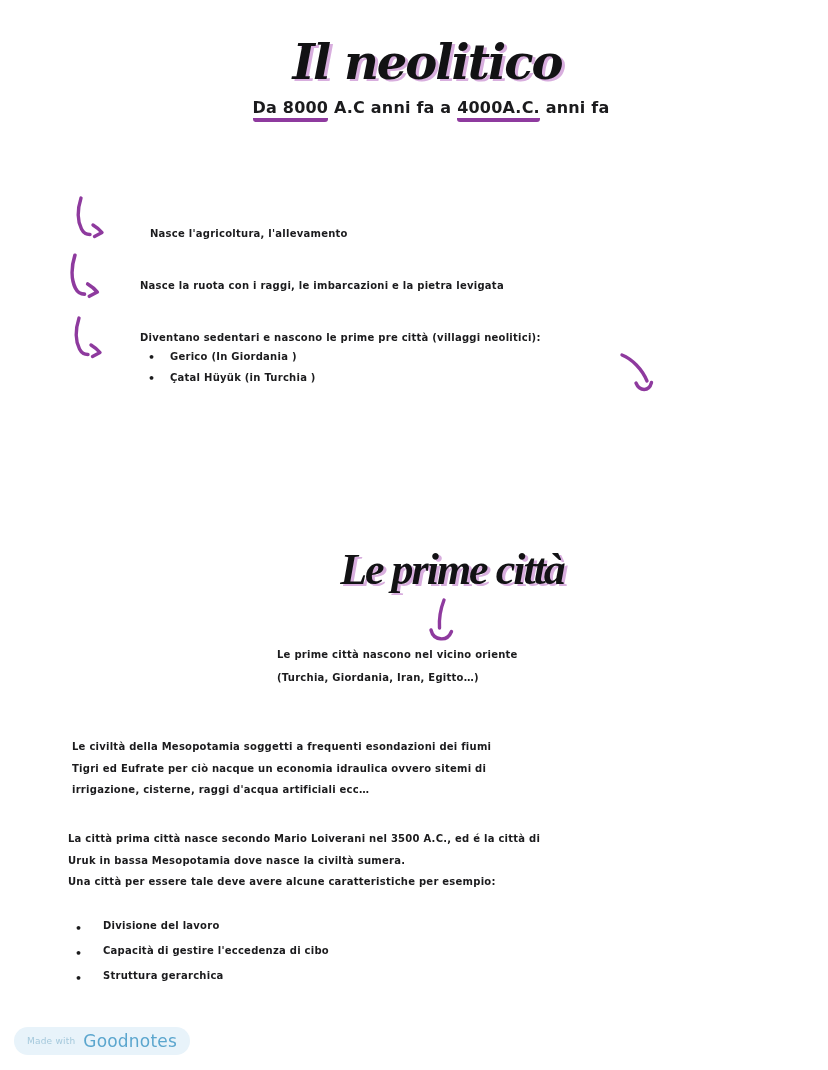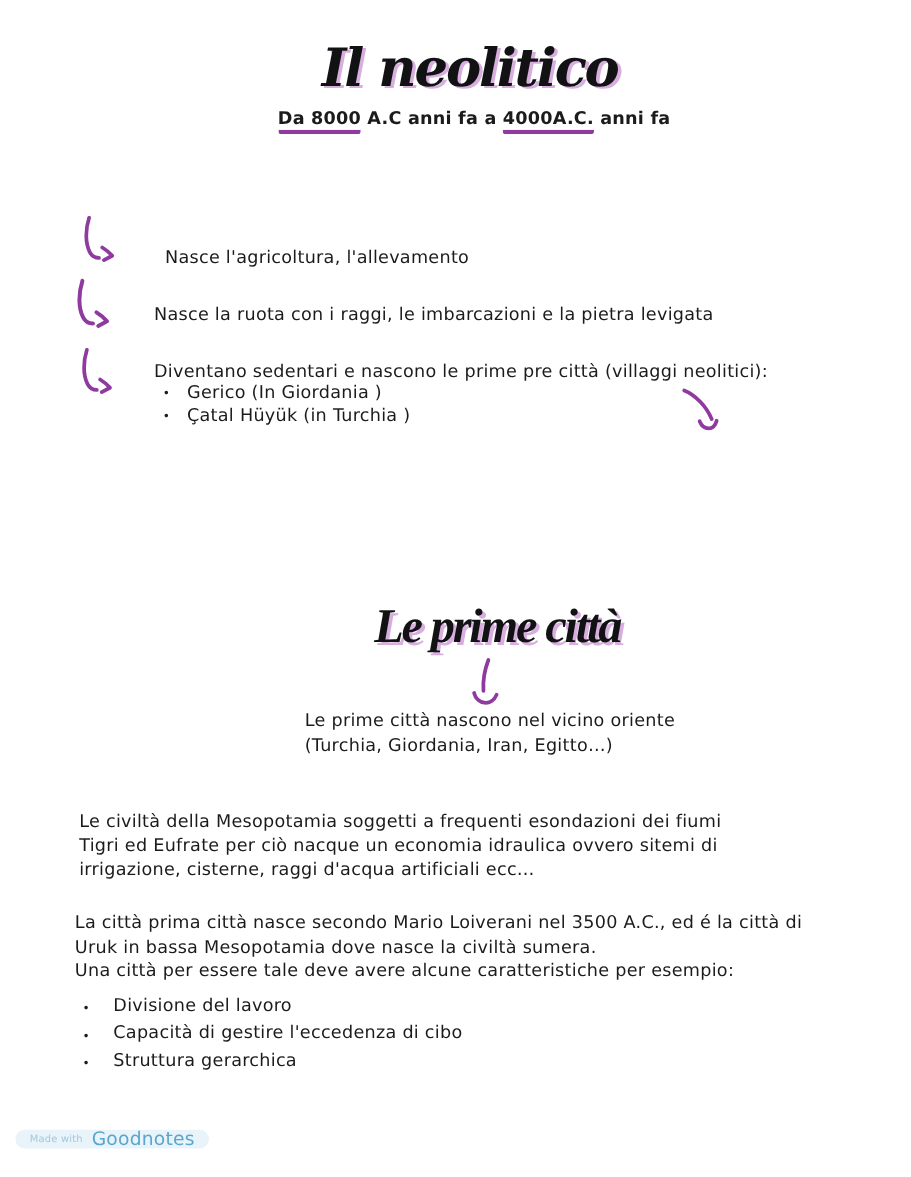--- a/index.html
+++ b/index.html
@@ -26,21 +26,21 @@
     white-space:nowrap;
   }
   #title1{top:34px;font-size:48px;padding-left:26px;}
   #title2{top:544px;font-size:44px;padding-left:76px;font-family:Liberation Serif, serif;}
   .subtitle{
     position:absolute;top:98px;left:0;width:828px;text-align:center;padding-left:34px;
     font-size:16px;font-weight:bold;letter-spacing:.2px;white-space:nowrap;
   }
   .u{display:inline-block;border-bottom:4px solid var(--accent);border-radius:3px;padding-bottom:1px;line-height:1.05;}
   
-  .hw{font-size:16px;font-weight:normal;letter-spacing:.25px;line-height:21.5px;white-space:nowrap;}
+  .hw{font-size:10px;font-weight:bold;letter-spacing:.25px;line-height:21.5px;white-space:nowrap;}
   .abs{position:absolute;}
   
   .arrow-svg{display:block;width:100%;height:100%;}
   .arrow-svg path{fill:none;stroke:var(--accent);stroke-width:3.4;stroke-linecap:round;stroke-linejoin:round;}
   #arrow-b1{left:68px;top:194px;width:44px;height:46px;}
   #arrow-b2{left:61px;top:251px;width:47px;height:49px;}
   #arrow-b3{left:66px;top:314px;width:44px;height:46px;}
   #curved-arrow{left:616px;top:350px;width:48px;height:48px;}
   #down-arrow{left:424px;top:596px;width:36px;height:50px;}
   
@@ -48,26 +48,26 @@
   #text-b2{left:140px;top:275px;}
   #text-b3{left:140px;top:327px;}
   ul.dotlist{list-style:none;margin:0;padding:0;}
   ul.dotlist li{position:relative;padding-left:24px;line-height:20.5px;}
   ul.dotlist li::before{content:"•";position:absolute;left:2px;top:1px;font-size:11px;}
   #sub-list{left:146px;top:347px;}
   #annotation{left:504px;top:397px;line-height:21.5px;}
   #note2{left:277px;top:643px;line-height:23px;}
   #para1{left:72px;top:736px;}
   #para2{left:68px;top:828px;}
-  #para2 ul.dotlist{margin-top:8px;}
+  #para2 ul.dotlist{margin-top:20px;}
   #para2 ul.dotlist li{padding-left:35px;line-height:25px;}
   #para2 ul.dotlist li::before{left:7px;top:3px;}
   
   #badge{
-    position:absolute;left:14px;top:1027px;height:17px;border-radius:14px;
+    position:absolute;left:14px;top:1027px;height:28px;border-radius:14px;
     background:var(--badge-bg);display:inline-flex;align-items:center;gap:8px;
     padding:0 13px;cursor:pointer;
   }
   #badge .made{font-size:9px;color:var(--badge-muted);letter-spacing:.2px;}
   #badge .brand{font-size:17px;color:var(--badge-brand);letter-spacing:.2px;font-family:"DejaVu Sans",sans-serif;}
 </style>
 </head>
 <body>
 
 <div id="canvas">

